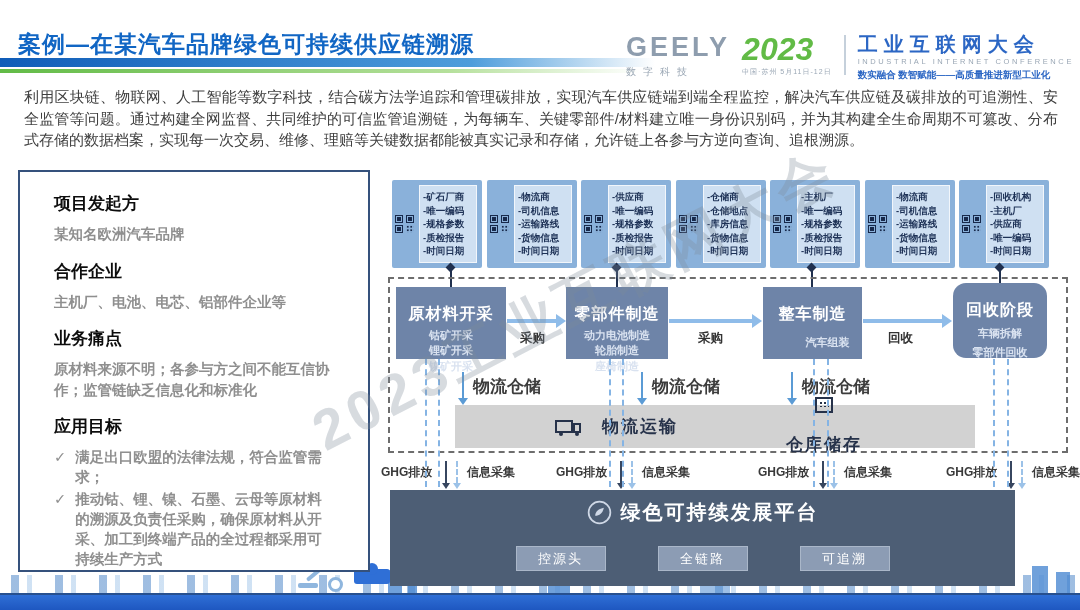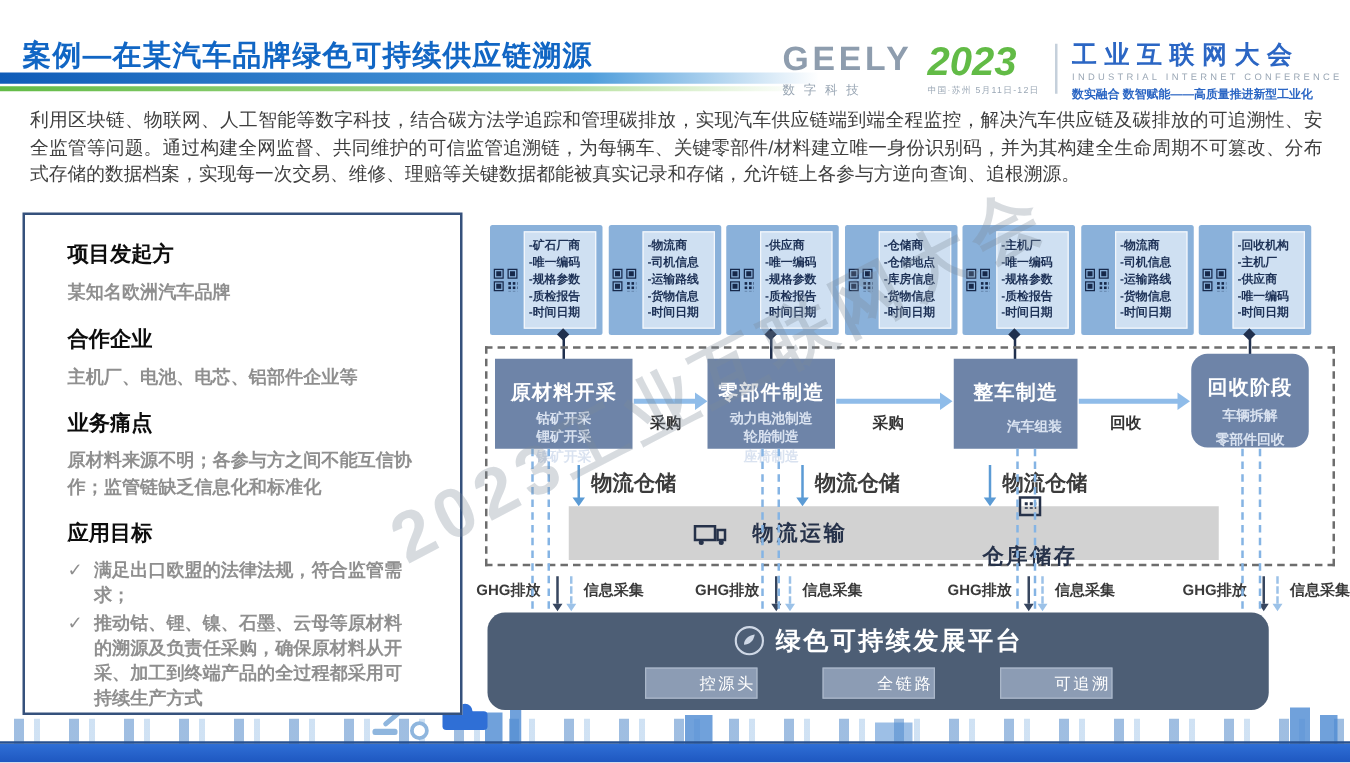--- a/index.html
+++ b/index.html
@@ -100,25 +100,25 @@
   .ggs .gg:nth-of-type(3){left:758px}.ggs .gg:nth-of-type(4){left:946px}
   .gg .t1{position:absolute;left:0;top:3px;white-space:nowrap;}
   .gg .t2{position:absolute;left:86px;top:3px;white-space:nowrap;}
   .gg .a1{position:absolute;left:64px;top:0;height:22px;width:2px;background:#37465f;}
   .gg .a1::after{content:"";position:absolute;bottom:-6px;left:-3px;border-top:6px solid #37465f;
                  border-left:4px solid transparent;border-right:4px solid transparent;}
   .gg .a2{position:absolute;left:75px;top:0;height:22px;border-left:2px dashed #9cc2e8;}
   .gg .a2::after{content:"";position:absolute;bottom:-6px;left:-5px;border-top:6px solid #9cc2e8;
                  border-left:4px solid transparent;border-right:4px solid transparent;}
   
-  .platform{position:absolute;left:390px;top:490px;width:625px;height:78px;background:var(--platform-navy,#4d5e75);
-            color:#fff;text-align:right;z-index:2;border-radius:14px;}
+  .platform{position:absolute;left:390px;top:490px;width:625px;height:96px;background:var(--platform-navy,#4d5e75);
+            color:#fff;text-align:center;z-index:2;}
   .p-title{margin-top:9px;display:flex;justify-content:center;align-items:center;gap:9px;
            font-size:20px;font-weight:800;letter-spacing:2px;}
-  .p-buttons{display:flex;justify-content:center;gap:52px;margin-top:8px;}
+  .p-buttons{display:flex;justify-content:center;gap:52px;margin-top:20px;}
   .pbtn{width:88px;height:23px;line-height:23px;background:var(--button-gray,#8c9cb4);border:1px solid #aab7c9;
         font-size:13px;color:#fff;letter-spacing:2px;cursor:pointer;}
   
   .watermark{position:absolute;left:300px;top:402px;transform:rotate(-27.5deg);transform-origin:left top;
              font-size:56px;font-weight:800;color:#7e8b99;opacity:.3;letter-spacing:6px;white-space:nowrap;
              z-index:9;pointer-events:none;}
   
   .skyline{position:absolute;left:0;top:575px;width:1080px;height:20px;z-index:1;
      background:repeating-linear-gradient(90deg,rgba(64,125,196,0) 0 11px,rgba(64,125,196,.5) 11px 19px,
      rgba(64,125,196,0) 19px 27px,rgba(150,190,230,.45) 27px 32px,rgba(64,125,196,0) 32px 44px);}

